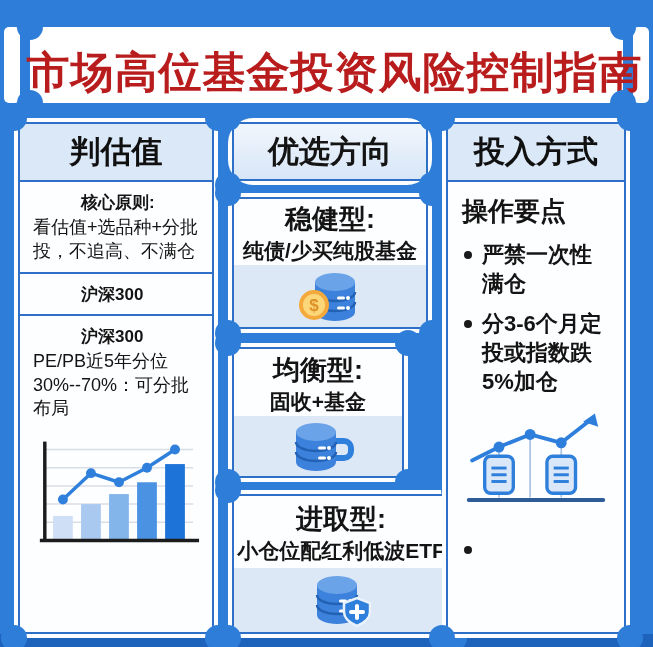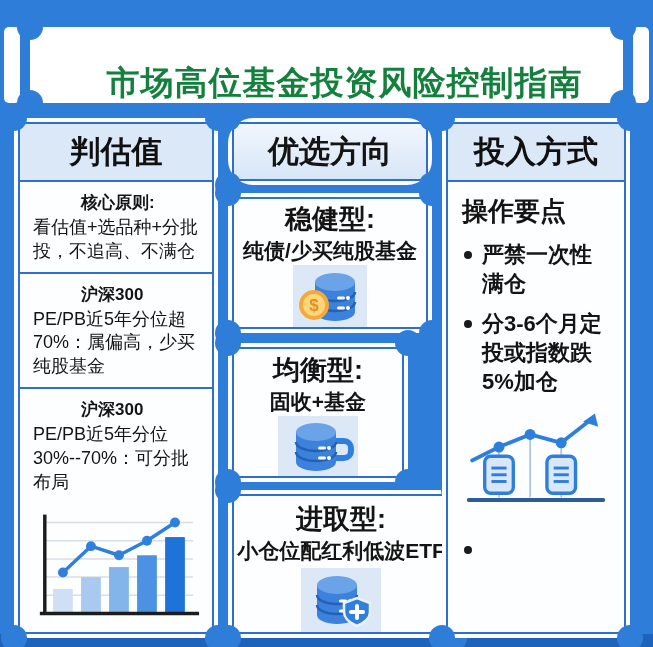--- a/index.html
+++ b/index.html
@@ -9,22 +9,22 @@
     font-family:"Liberation Sans","DejaVu Sans",sans-serif;
     color:#141414;
   }
   .bottom-strip{position:absolute;left:0;bottom:0;width:653px;height:13px;background:#1d63bb;z-index:0;}
 
   
   .banner{position:absolute;left:30px;top:27px;width:593px;height:76px;background:#ffffff;z-index:1;}
   .banner-cap{position:absolute;top:27px;width:16px;height:76px;background:#ffffff;border-radius:5px;z-index:1;}
   .cap-left{left:4px;} .cap-right{right:4px;}
   .banner h1{
-    margin:18px;width:100%;height:100%;display:flex;align-items:center;justify-content:center;
-    font-size:33px;font-weight:800;letter-spacing:1px;color:#15803d;white-space:nowrap;
+    margin:8px;width:100%;height:100%;display:flex;align-items:center;justify-content:center;
+    font-size:43px;font-weight:800;letter-spacing:1px;color:#b91c1c;white-space:nowrap;
   }
 
   
   .notch{position:absolute;width:26px;height:26px;background:#2e7ed9;border-radius:50%;z-index:4;}
   .n-tl{left:-13px;top:-13px;} .n-tr{right:-13px;top:-13px;}
   .n-bl{left:-13px;bottom:-13px;} .n-br{right:-13px;bottom:-13px;}
 
   
   .card{position:absolute;background:#fdfeff;border-radius:7px;z-index:1;}
   .card-inner{position:absolute;inset:4px;border:2px solid #2e6fc8;border-radius:5px;overflow:hidden;background:#fdfeff;}
@@ -46,21 +46,21 @@
   .col2-header .card-inner span{font-size:31px;font-weight:800;}
 
   
   .sec{padding:10px 13px 8px 13px;}
   .sec + .sec{border-top:2px solid #2e6fc8;}
   .sec .h{font-size:17px;font-weight:800;line-height:1.3;margin-left:48px;}
   .sec .b{font-size:18px;font-weight:500;line-height:1.32;margin-top:2px;}
   .chart-wrap{padding:4px 8px 0 8px;display:flex;justify-content:center;}
 
   
-  .tone-card{display:flex;flex-direction:column;height:100%;align-items:center;}
+  .tone-card{display:flex;flex-direction:column;height:100%;}
   .tone-top{flex:1.25;display:flex;flex-direction:column;align-items:center;justify-content:center;background:#fdfeff;padding-top:4px;}
   .tone-top .h{font-size:27px;font-weight:800;line-height:1.15;}
   .tone-top .b{font-size:21px;font-weight:600;line-height:1.2;margin-top:3px;white-space:nowrap;}
   .tone-bottom{flex:1;background:#dde8f6;display:flex;align-items:center;justify-content:center;}
 
   
   .m-content{padding:12px 14px 0 14px;}
   .m-sub{font-size:26px;font-weight:800;}
   .bullet{display:flex;margin-top:11px;}
   .bullet .dot{width:8px;height:8px;border-radius:50%;background:#1a1a1a;margin:11px 10px 0 2px;flex:none;}
@@ -90,21 +90,20 @@
   <div class="card-inner">
     <div class="band">
       <span>判估值</span>
     </div>
     <div class="sec">
       <div class="h">核心原则:</div>
       <div class="b">看估值+选品种+分批投，不追高、不满仓</div>
     </div>
     <div class="sec">
       <div class="h">沪深300</div>
-      <div class="b">PE/PB近5年分位超70%：属偏高，少买纯股基金</div>
     </div>
     <div class="sec">
       <div class="h">沪深300</div>
       <div class="b">PE/PB近5年分位30%--70%：可分批布局</div>
     </div>
     <div class="chart-wrap">
       <svg id="valuation-chart" width="178" height="124" viewBox="0 0 178 124">
           <line x1="17" y1="89.6" x2="167" y2="89.6" stroke="#d8dee6" stroke-width="1.5"></line>
           <line x1="17" y1="71.2" x2="167" y2="71.2" stroke="#d8dee6" stroke-width="1.5"></line>
           <line x1="17" y1="52.800000000000004" x2="167" y2="52.800000000000004" stroke="#d8dee6" stroke-width="1.5"></line>

